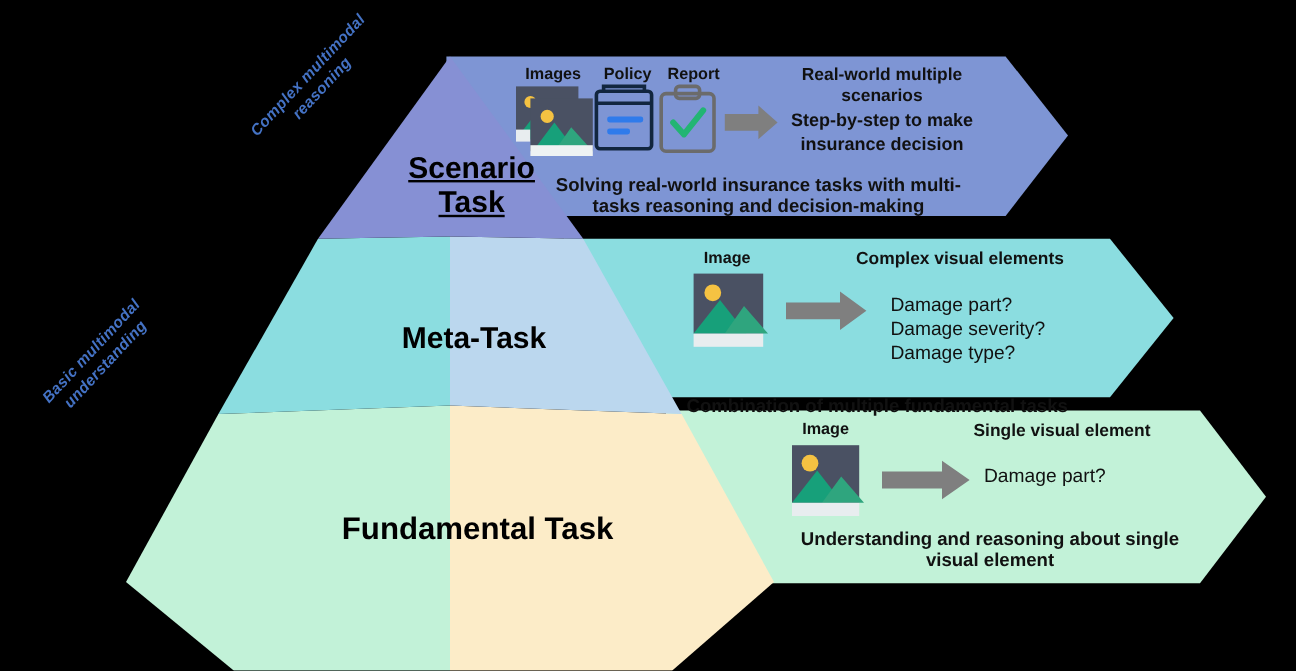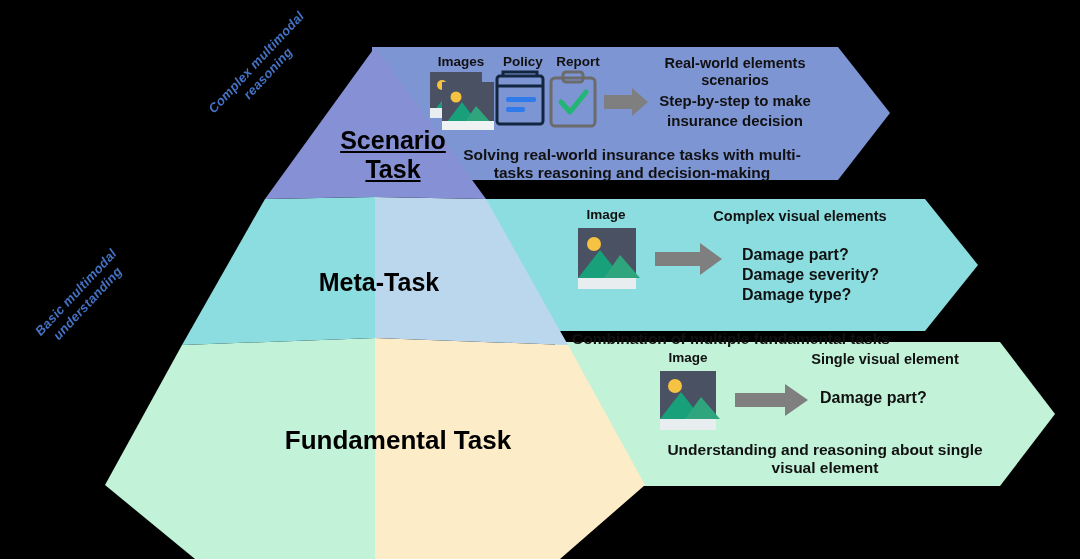--- a/index.html
+++ b/index.html
@@ -17,29 +17,29 @@
     letter-spacing:.3px;
   }
   #label-complex{left:196px;top:52px;transform:rotate(-47deg);transform-origin:50% 50%;}
   #label-basic{left:26px;top:282px;transform:rotate(-47deg);transform-origin:50% 50%;}
 
   
   .tier-caption{
     position:absolute;color:#000;font-weight:bold;text-align:center;line-height:1.15;
   }
   #cap-scenario{left:318px;top:126px;width:150px;font-size:25px;text-decoration:underline;}
-  #cap-meta{left:284px;top:268px;width:190px;font-size:25px;}
+  #cap-meta{left:300px;top:268px;width:190px;font-size:25px;}
   #cap-fundamental{left:248px;top:426px;width:300px;font-size:26px;}
 
   
   .banner{position:absolute;color:#111;}
   .icon-label{font-size:13.5px;font-weight:bold;color:#111;text-align:center;line-height:1;}
   .body-text{font-size:15px;font-weight:bold;color:#111;text-align:center;line-height:1.15;}
   .caption-text{font-size:15.5px;font-weight:bold;color:#111;text-align:center;line-height:1.18;}
-  .q-text{font-size:16px;font-weight:bold;color:#111;text-align:left;line-height:1.25;}
+  .q-text{font-size:16px;font-weight:normal;color:#111;text-align:left;line-height:1.25;}
 
   
   #s-lbl-images{left:432px;top:55px;width:58px;}
   #s-lbl-policy{left:497px;top:55px;width:52px;}
   #s-lbl-report{left:550px;top:55px;width:56px;}
   #s-right-text{left:632px;top:55px;width:206px;}
   #s-right-text .l1{font-size:14.5px;font-weight:bold;line-height:1.2;}
   #s-right-text .l2{font-size:15px;font-weight:bold;line-height:1.2;margin-top:2px;}
   #s-bottom{left:452px;top:146px;width:360px;}
 
@@ -156,21 +156,21 @@
   </div>
   <div class="tier-caption" id="cap-fundamental">
     <div>Fundamental Task</div>
   </div>
 
   <div class="banner icon-label" id="s-lbl-images">Images</div>
   <div class="banner icon-label" id="s-lbl-policy">Policy</div>
   <div class="banner icon-label" id="s-lbl-report">Report</div>
 
   <div class="banner body-text" id="s-right-text">
-    <div class="l1">Real-world elements</div>
+    <div class="l1">Real-world multiple</div>
     <div class="l1">scenarios</div>
     <div class="l2">Step-by-step to make</div>
     <div class="l2">insurance decision</div>
   </div>
 
   <div class="banner caption-text" id="s-bottom">
     <div>Solving real-world insurance tasks with multi-</div>
     <div>tasks reasoning and decision-making</div>
   </div>
 

